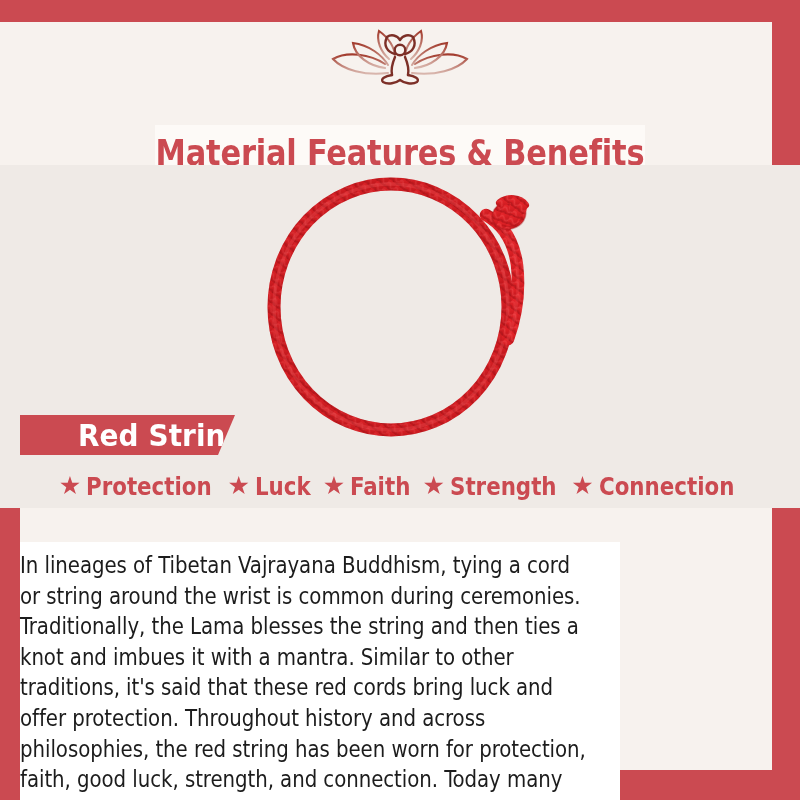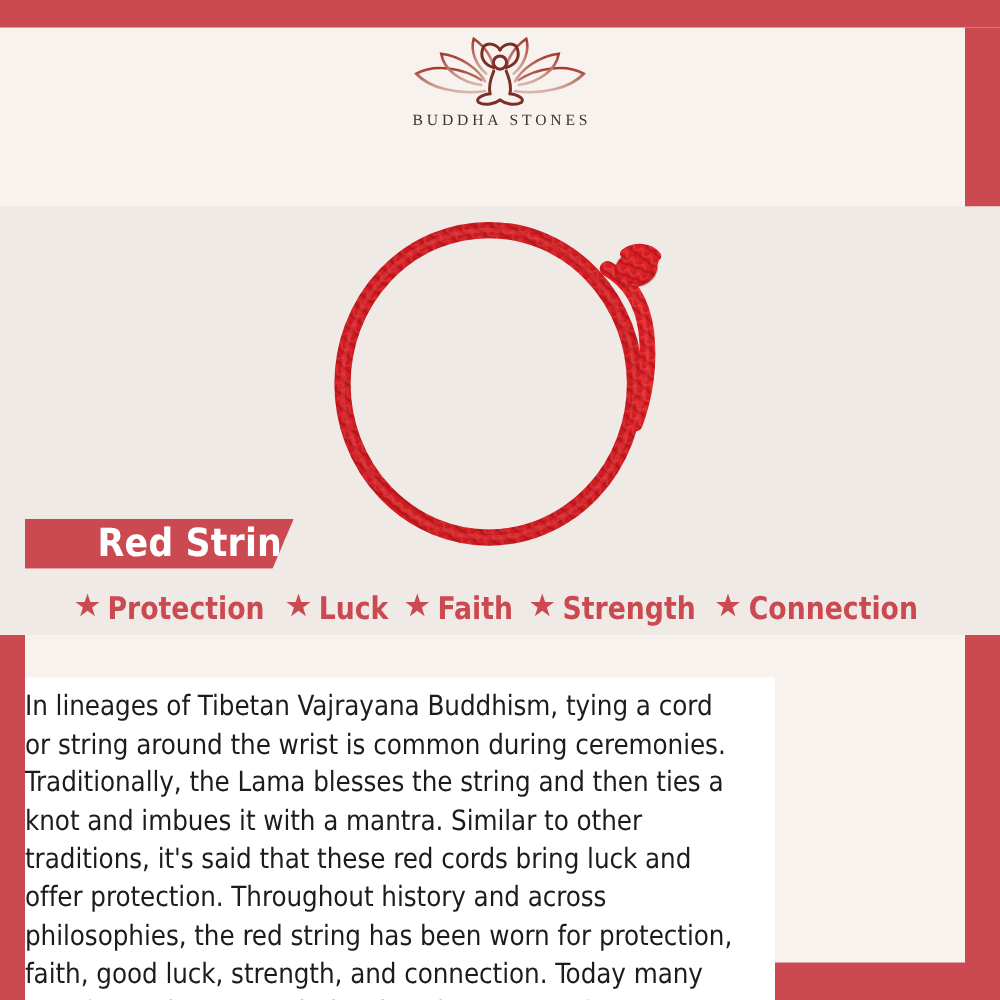--- a/index.html
+++ b/index.html
@@ -223,23 +223,25 @@
           <path d="M62 11 C 66 8, 72 9, 75 14"></path>
           <path d="M88 11 C 84 8, 78 9, 75 14"></path>
 
           <path d="M70 31 C 67 38, 66 44, 67 49"></path>
           <path d="M80 31 C 83 38, 84 44, 83 49"></path>
 
           <path d="M67 49 C 60 50, 55 53, 58 56 C 63 59, 71 57, 75 54"></path>
           <path d="M83 49 C 90 50, 95 53, 92 56 C 87 59, 79 57, 75 54"></path>
         </g>
       </svg>
-      <span class="logo-word" style="color: rgb(61, 50, 48);">BUDDHA STONES</span>
-    </div>
-
+    </div>
+
+    <div class="title-band" style="background: rgb(253, 250, 247);">
+      <span class="title-text">Material Features &amp; Benefits</span>
+    </div>
   </div>
 
   <div class="photo-stage" style="background: rgb(239, 234, 230);">
     <svg class="bracelet" width="340" height="275" viewBox="0 0 340 275">
       <defs>
         <linearGradient id="cordGrad" x1="0" y1="0" x2="1" y2="1">
           <stop offset="0%" stop-color="#e8262b"></stop>
           <stop offset="45%" stop-color="#d81f24"></stop>
           <stop offset="100%" stop-color="#b9161c"></stop>
         </linearGradient>

